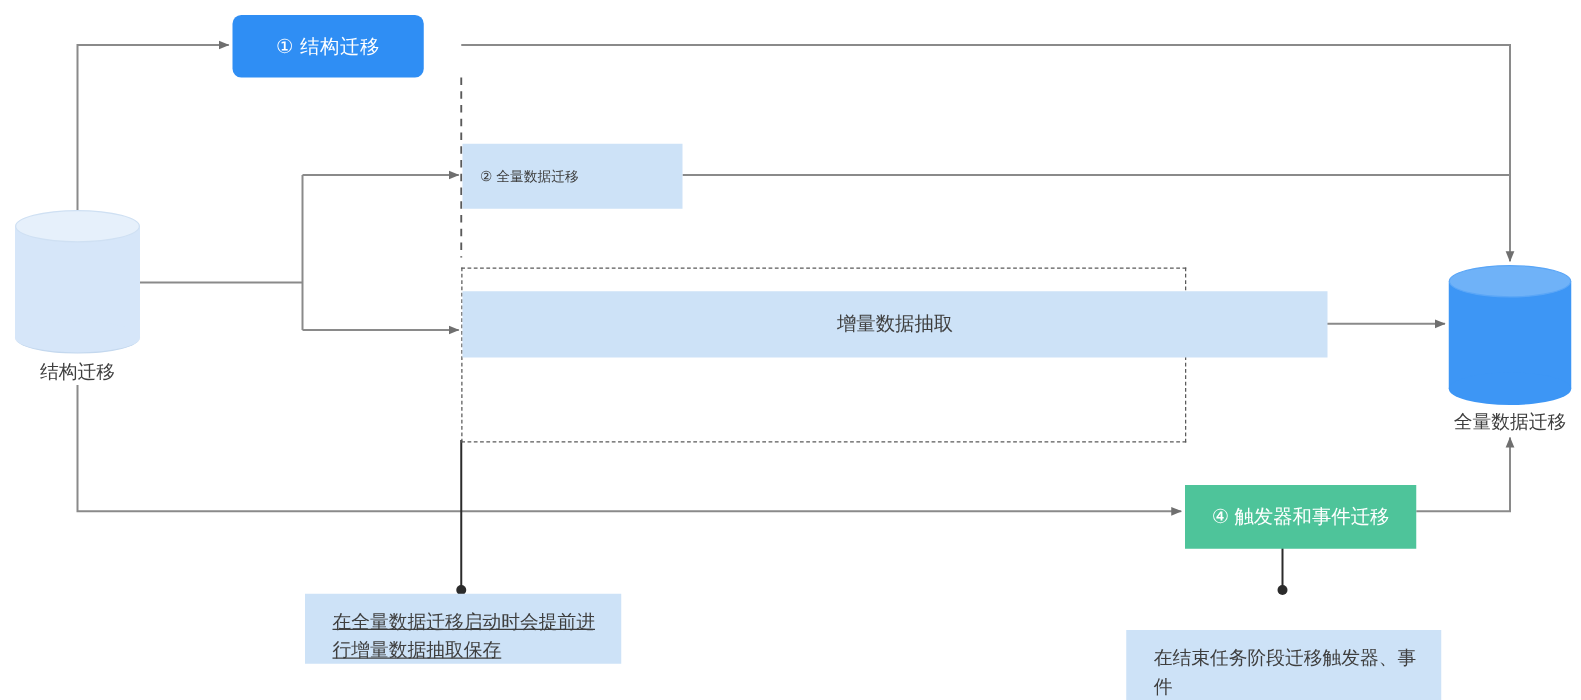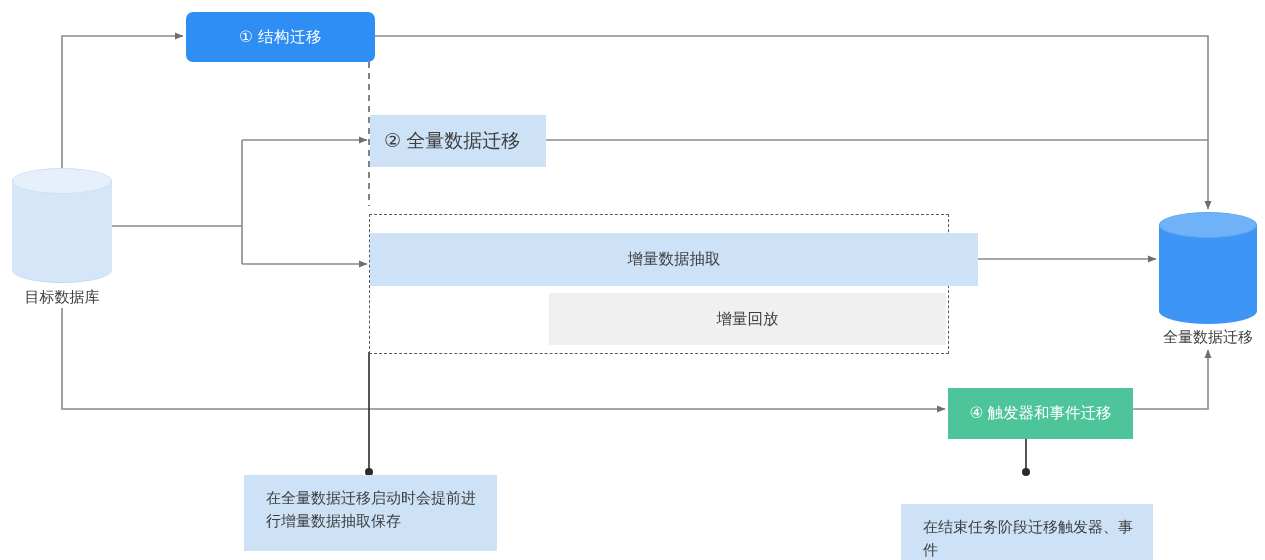--- a/index.html
+++ b/index.html
@@ -31,38 +31,38 @@
     display: flex;
     align-items: center;
     justify-content: center;
     text-align: center;
   }
 
   
   .step1 {
     left: 186px;
     top: 12px;
-    width: 189px;
+    width: 153px;
     height: 50px;
     background: #2f8ef4;
     border-radius: 7px;
     color: #ffffff;
     font-size: 15.5px;
     letter-spacing: 0.5px;
   }
 
   
   .step2 {
     left: 370px;
     top: 115px;
     width: 176px;
     height: 52px;
     background: #cde2f7;
     color: #3e3e3e;
-    font-size: 19px;
+    font-size: 11px;
     justify-content: flex-start;
     padding-left: 14px;
   }
 
   
   .step3-label {
     left: 570px;
     top: 184px;
     width: 170px;
     height: 22px;
@@ -73,21 +73,21 @@
     left: 369px;
     top: 214px;
     width: 580px;
     height: 140px;
     border: 1.5px dashed #5a5a5a;
     background: transparent;
   }
   .bar-extract {
     left: 370px;
     top: 233px;
-    width: 608px;
+    width: 692px;
     height: 53px;
     background: #cde2f7;
     color: #3e3e3e;
     font-size: 15.5px;
   }
   .bar-replay {
     left: 549px;
     top: 293px;
     width: 397px;
     height: 52px;
@@ -111,21 +111,21 @@
   .note {
     position: absolute;
     box-sizing: border-box;
     background: #cde2f7;
     color: #3e3e3e;
     font-size: 15px;
     line-height: 23px;
     padding: 11px 18px 0 22px;
     text-align: left;
   }
-  .note-left  { left: 244px; top: 475px; width: 253px; height: 76px; }
+  .note-left  { left: 244px; top: 475px; width: 253px; height: 56px; text-decoration: underline; }
   .note-right { left: 901px; top: 475px; width: 252px; height: 67px; margin-top: 29px; }
 
   
   .db {
     position: absolute;
   }
   .db-body {
     position: absolute;
     left: 0;
     top: 13px;
@@ -213,36 +213,35 @@
     <circle cx="369" cy="472" r="4" fill="#2b2b2b"></circle>
     <circle cx="1026" cy="472" r="4" fill="#2b2b2b"></circle>
 
     <path d="M369,62 L369,206" fill="none" stroke="#5a5a5a" stroke-width="1.5" stroke-dasharray="6 5"></path>
   </svg>
 
   <div class="db db-source">
     <div class="db-body"></div>
     <div class="db-bottom"></div>
     <div class="db-top"></div>
-    <div class="db-label">目标数据库</div>
+    <div class="db-label">结构迁移</div>
   </div>
 
   <div class="db db-target">
     <div class="db-body"></div>
     <div class="db-bottom"></div>
     <div class="db-top"></div>
     <div class="db-label">全量数据迁移</div>
   </div>
 
   <div class="node step1">① 结构迁移</div>
 
   <div class="node step2">② 全量数据迁移</div>
 
   <div class="node step3-dashed"></div>
   <div class="node bar-extract">增量数据抽取</div>
-  <div class="node bar-replay">增量回放</div>
 
   <div class="node step4">④ 触发器和事件迁移</div>
 
   <div class="note note-left">在全量数据迁移启动时会提前进行增量数据抽取保存</div>
   <div class="note note-right">在结束任务阶段迁移触发器、事件</div>
 
 </div>
 
 </body></html>

